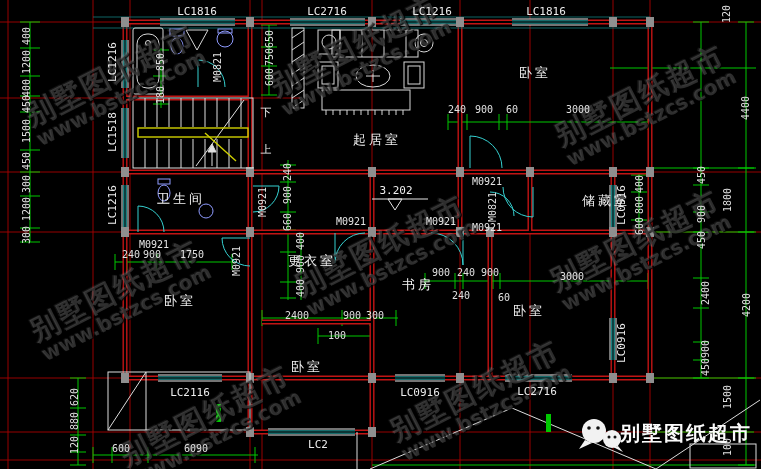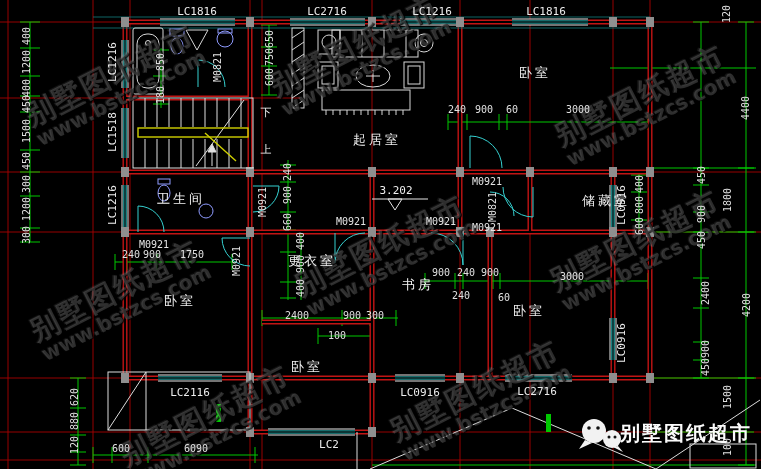--- a/index.html
+++ b/index.html
@@ -222,21 +222,21 @@
   <div class="t win" style="left:432px;top:11px">LC1216</div>
   <div class="t win" style="left:546px;top:11px">LC1816</div>
   <div class="t win v" style="left:112px;top:62px">LC1216</div>
   <div class="t win v" style="left:112px;top:132px">LC1518</div>
   <div class="t win v" style="left:112px;top:205px">LC1216</div>
   <div class="t win v" style="left:621px;top:205px">LC0916</div>
   <div class="t win v" style="left:621px;top:343px">LC0916</div>
   <div class="t win" style="left:190px;top:392px">LC2116</div>
   <div class="t win" style="left:420px;top:392px">LC0916</div>
   <div class="t win" style="left:537px;top:391px">LC2716</div>
-  <div class="t win" style="left:329px;top:444px">LC2</div>
+  <div class="t win" style="left:318px;top:444px">LC2</div>
 
   <div class="t door v" style="left:218px;top:67px">M0821</div>
   <div class="t door v" style="left:263px;top:202px">M0921</div>
   <div class="t door" style="left:351px;top:222px">M0921</div>
   <div class="t door" style="left:441px;top:222px">M0921</div>
   <div class="t door" style="left:487px;top:228px">M0921</div>
   <div class="t door" style="left:487px;top:182px">M0921</div>
   <div class="t door v" style="left:493px;top:207px">M0821</div>
   <div class="t door" style="left:154px;top:245px">M0921</div>
   <div class="t door v" style="left:237px;top:261px">M0921</div>

